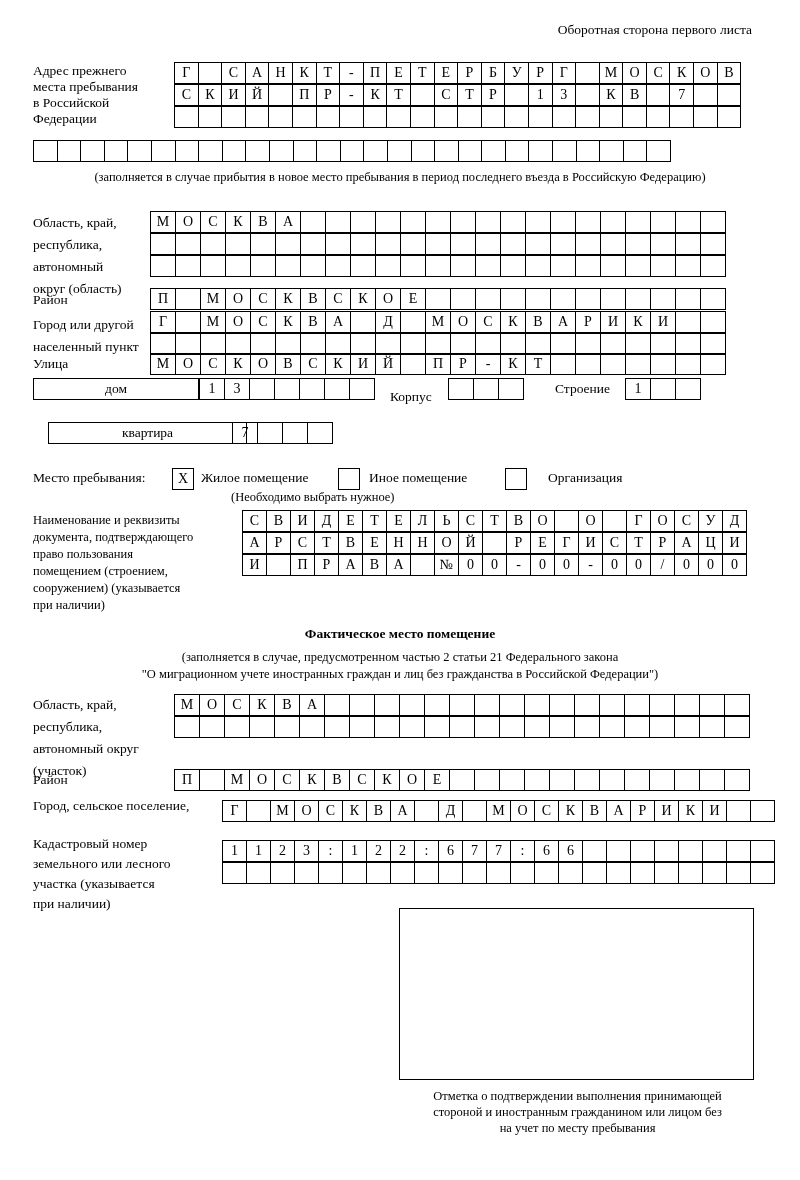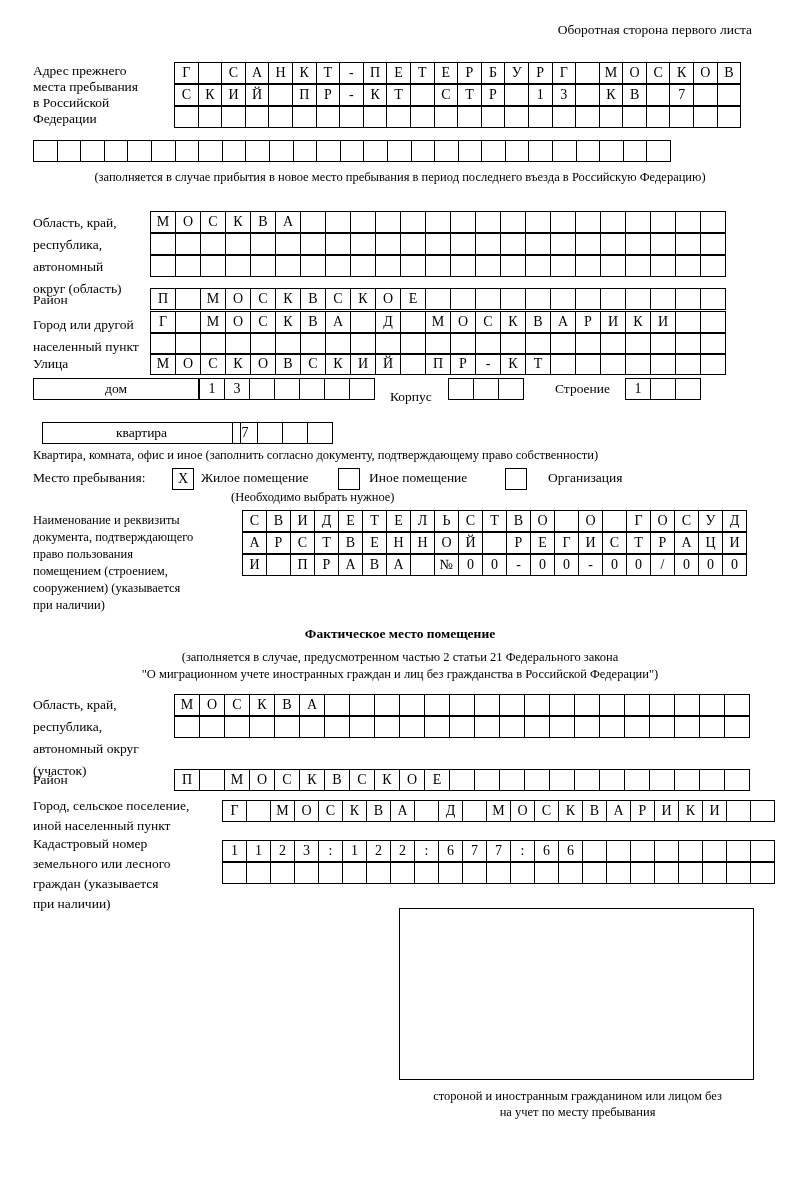--- a/index.html
+++ b/index.html
@@ -415,30 +415,29 @@
   <div class="abs lbl" style="left:555px;top:381px;">Строение</div>
   <div class="abs" id="stroenie-cells" style="left:625px;top:378px;">
       <div class="cells">
         <div class="cell" style="width: 26px;">1</div>
         <div class="cell" style="width: 26px;"></div>
         <div class="cell" style="width: 26px;"></div>
       </div>
     </div>
 
 
-  <div class="abs boxline" style="left:42px;top:422px;width:199px;">квартира</div>
+  <div class="abs boxline" style="left:48px;top:422px;width:199px;">квартира</div>
   <div class="abs" id="flat-cells" style="left:232px;top:422px;">
       <div class="cells">
         <div class="cell" style="width: 26px;">7</div>
         <div class="cell" style="width: 26px;"></div>
         <div class="cell" style="width: 26px;"></div>
         <div class="cell" style="width: 26px;"></div>
       </div>
     </div>
-  <div class="abs lbl-sm" style="left:33px;top:448px;">Квартира, комната, офис и иное (заполнить согласно документу, подтверждающему право собственности)</div>
 
   <div class="abs lbl" style="left:33px;top:470px;">Место пребывания:</div>
   <span class="abs checkbox" style="left:172px;top:468px;">X</span>
   <div class="abs lbl" style="left:201px;top:470px;">Жилое помещение</div>
   <span class="abs checkbox" style="left:338px;top:468px;"></span>
   <div class="abs lbl" style="left:369px;top:470px;">Иное помещение</div>
   <span class="abs checkbox" style="left:505px;top:468px;"></span>
   <div class="abs lbl" style="left:548px;top:470px;">Организация</div>
   <div class="abs lbl-sm" style="left:231px;top:490px;">(Необходимо выбрать нужное)</div>
 
@@ -609,21 +608,20 @@
         <div class="cell" style="width: 26px;"></div>
         <div class="cell" style="width: 26px;"></div>
         <div class="cell" style="width: 26px;"></div>
         <div class="cell" style="width: 26px;"></div>
         <div class="cell" style="width: 26px;"></div>
       </div>
     </div>
 
   <div class="abs lbl" style="left:33px;top:796px;width:190px;">
     <div style="line-height:20px">Город, сельское поселение,</div>
-    <div style="line-height:20px">иной населенный пункт</div>
   </div>
   <div class="abs" id="al-city" style="left:222px;top:800px;">
       <div class="cells">
         <div class="cell" style="width: 25px;">Г</div>
         <div class="cell" style="width: 25px;"></div>
         <div class="cell" style="width: 25px;">М</div>
         <div class="cell" style="width: 25px;">О</div>
         <div class="cell" style="width: 25px;">С</div>
         <div class="cell" style="width: 25px;">К</div>
         <div class="cell" style="width: 25px;">В</div>
@@ -642,21 +640,21 @@
         <div class="cell" style="width: 25px;">К</div>
         <div class="cell" style="width: 25px;">И</div>
         <div class="cell" style="width: 25px;"></div>
         <div class="cell" style="width: 25px;"></div>
       </div>
     </div>
 
   <div class="abs lbl" style="left:33px;top:834px;width:190px;">
     <div style="line-height:20px">Кадастровый номер</div>
     <div style="line-height:20px">земельного или лесного</div>
-    <div style="line-height:20px">граждан (указывается</div>
+    <div style="line-height:20px">участка (указывается</div>
     <div style="line-height:20px">при наличии)</div>
   </div>
   <div class="abs" id="al-cadastral" style="left:222px;top:840px;">
       <div class="cells">
         <div class="cell" style="width: 25px;">1</div>
         <div class="cell" style="width: 25px;">1</div>
         <div class="cell" style="width: 25px;">2</div>
         <div class="cell" style="width: 25px;">3</div>
         <div class="cell" style="width: 25px;">:</div>
         <div class="cell" style="width: 25px;">1</div>
@@ -700,17 +698,18 @@
         <div class="cell" style="width: 25px;"></div>
         <div class="cell" style="width: 25px;"></div>
         <div class="cell" style="width: 25px;"></div>
         <div class="cell" style="width: 25px;"></div>
         <div class="cell" style="width: 25px;"></div>
       </div>
     </div>
 
   <div class="abs bigbox" style="left:399px;top:908px;width:355px;height:172px;"></div>
   <div class="abs footnote" style="left:380px;top:1088px;width:395px;">
+    <div>Отметка о подтверждении выполнения принимающей</div>
     <div>стороной и иностранным гражданином или лицом без</div>
     <div>на учет по месту пребывания</div>
   </div>
 
 </div>
 
 </body></html>

